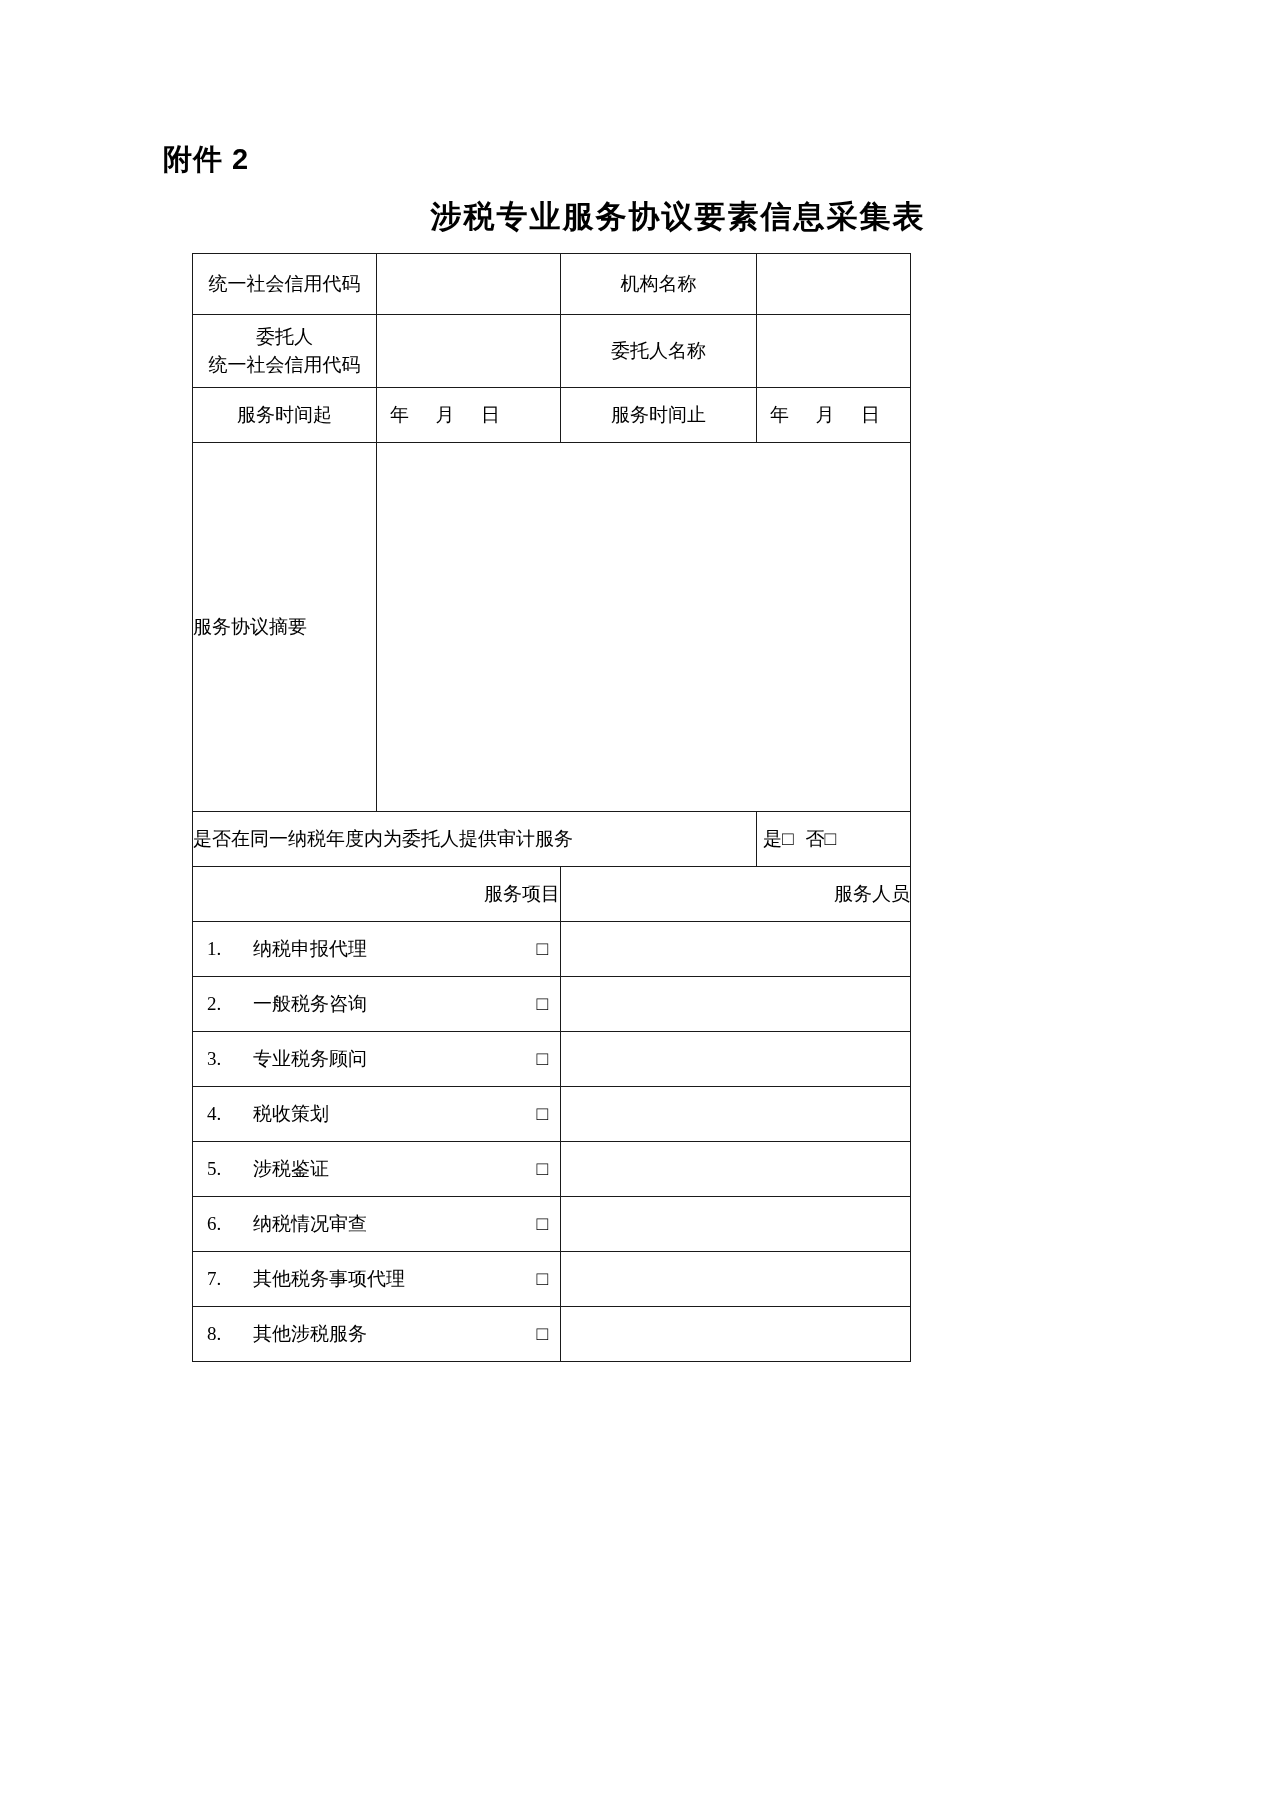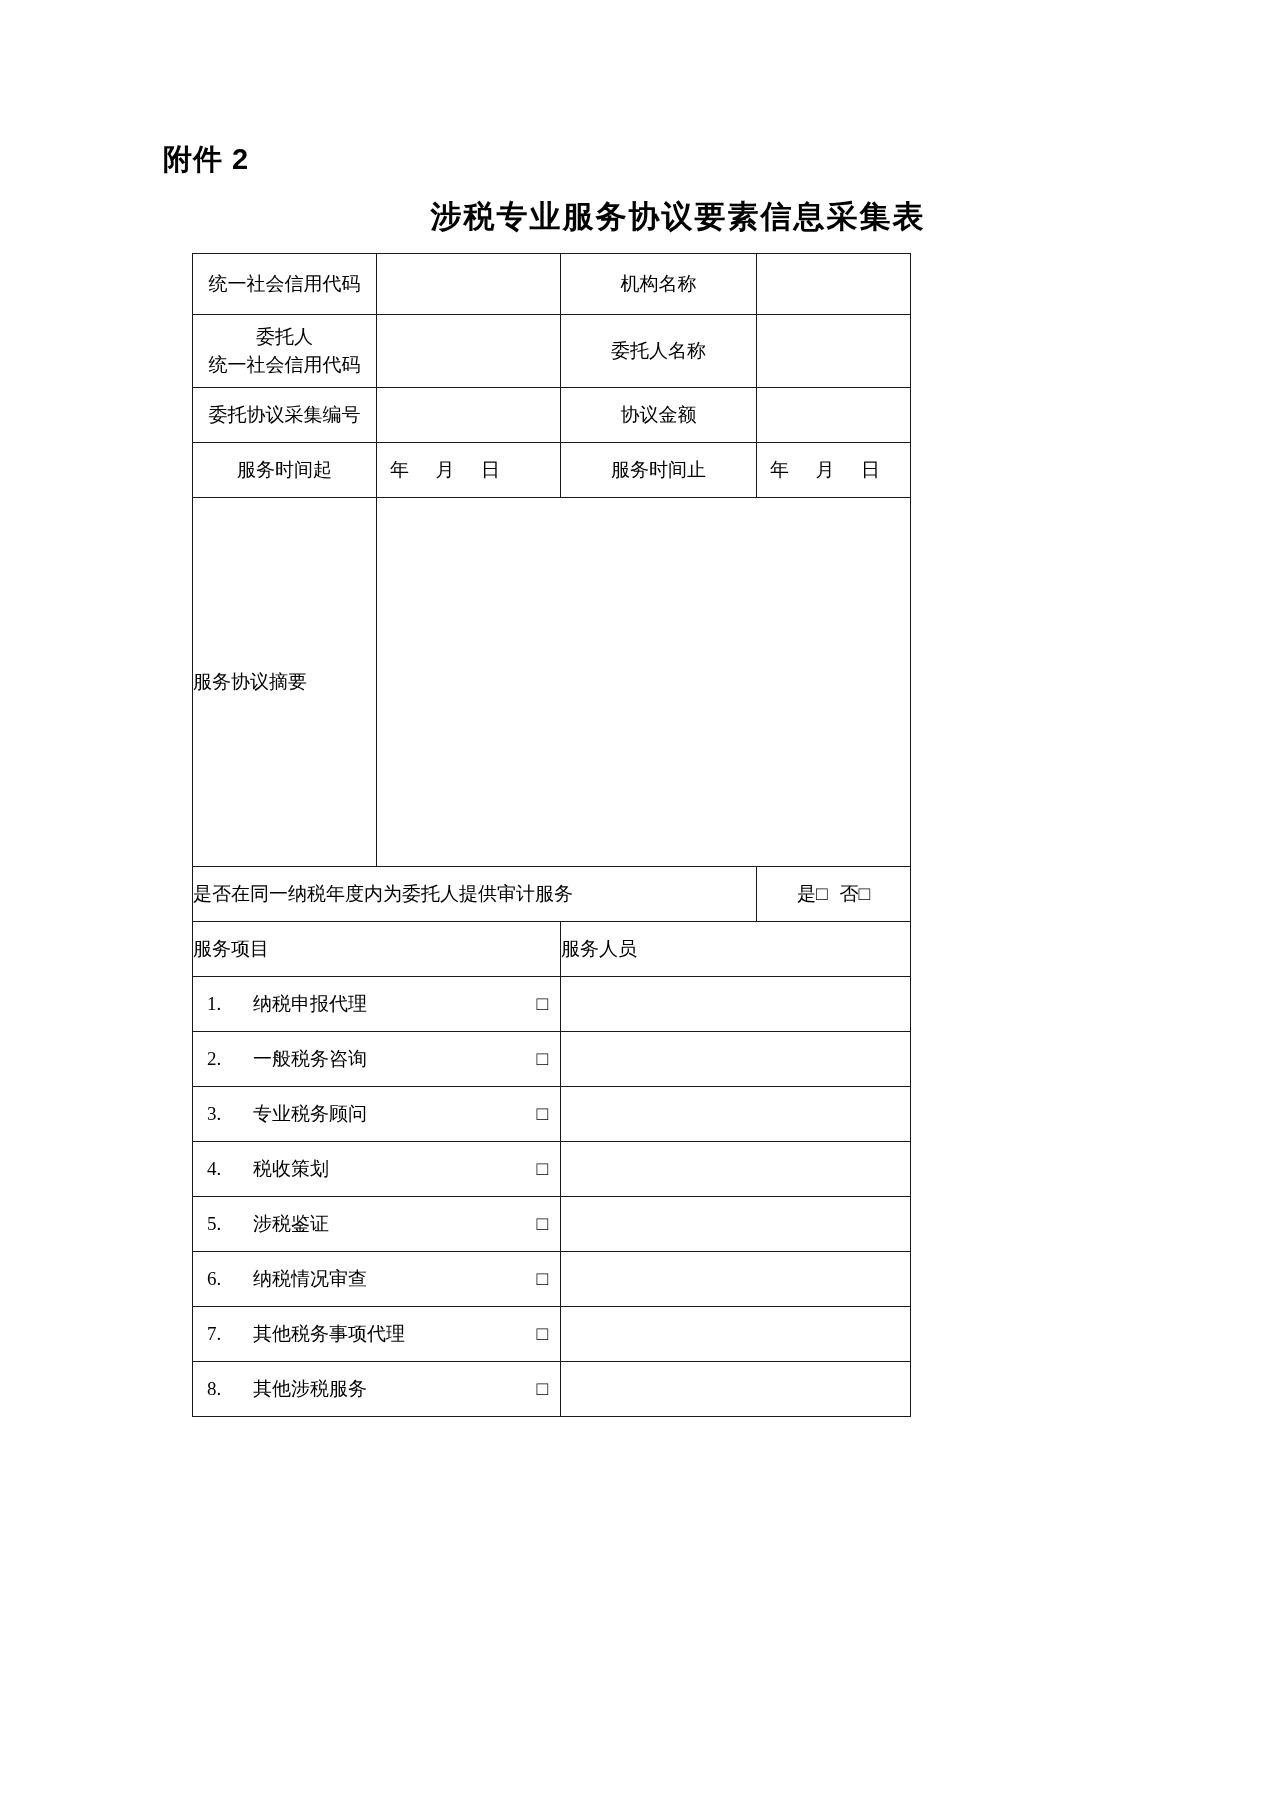--- a/index.html
+++ b/index.html
@@ -85,21 +85,21 @@
     text-align: left;
     vertical-align: middle;
   }
 
   .audit-q {
     padding-left: 12px;
     text-align: left;
     margin-left: 20px;
   }
   .audit-opts {
-    text-align: center;
+    text-align: left;
     white-space: nowrap;
   }
   .audit-opts .opt { display: inline-block; padding: 0 6px; }
   .item-row-inner {
     display: flex;
     align-items: center;
     width: 100%;
     box-sizing: border-box;
     padding: 0 12px 0 14px;
   }
@@ -110,21 +110,21 @@
   }
   .item-text {
     flex: 1 1 auto;
     text-align: left;
   }
   .item-box {
     flex: 0 0 auto;
     padding-left: 6px;
   }
   .cbox { font-size: 19px; }
-  .colhead { text-align: left; }
+  .colhead { text-align: right; }
 </style>
 </head>
 <body>
 
 <div class="page">
 
   <div class="attachment-label">附件 2</div>
 
   <div class="doc-title">涉税专业服务协议要素信息采集表</div>
 
@@ -147,26 +147,20 @@
       <tr class="h-row2">
         <td class="lbl two-line">
           <div>委托人</div>
           <div>统一社会信用代码</div>
         </td>
         <td class="c-center"></td>
         <td class="lbl">委托人名称</td>
         <td class="c-center"></td>
       </tr>
 
-      <tr class="h-row3">
-        <td class="lbl">委托协议采集编号</td>
-        <td class="c-center"></td>
-        <td class="lbl">协议金额</td>
-        <td class="c-center"></td>
-      </tr>
 
       <tr class="h-row4">
         <td class="lbl">服务时间起</td>
         <td class="date-cell">
           <span>年</span><span>月</span><span>日</span>
         </td>
         <td class="lbl">服务时间止</td>
         <td class="date-cell">
           <span>年</span><span>月</span><span>日</span>
         </td>

